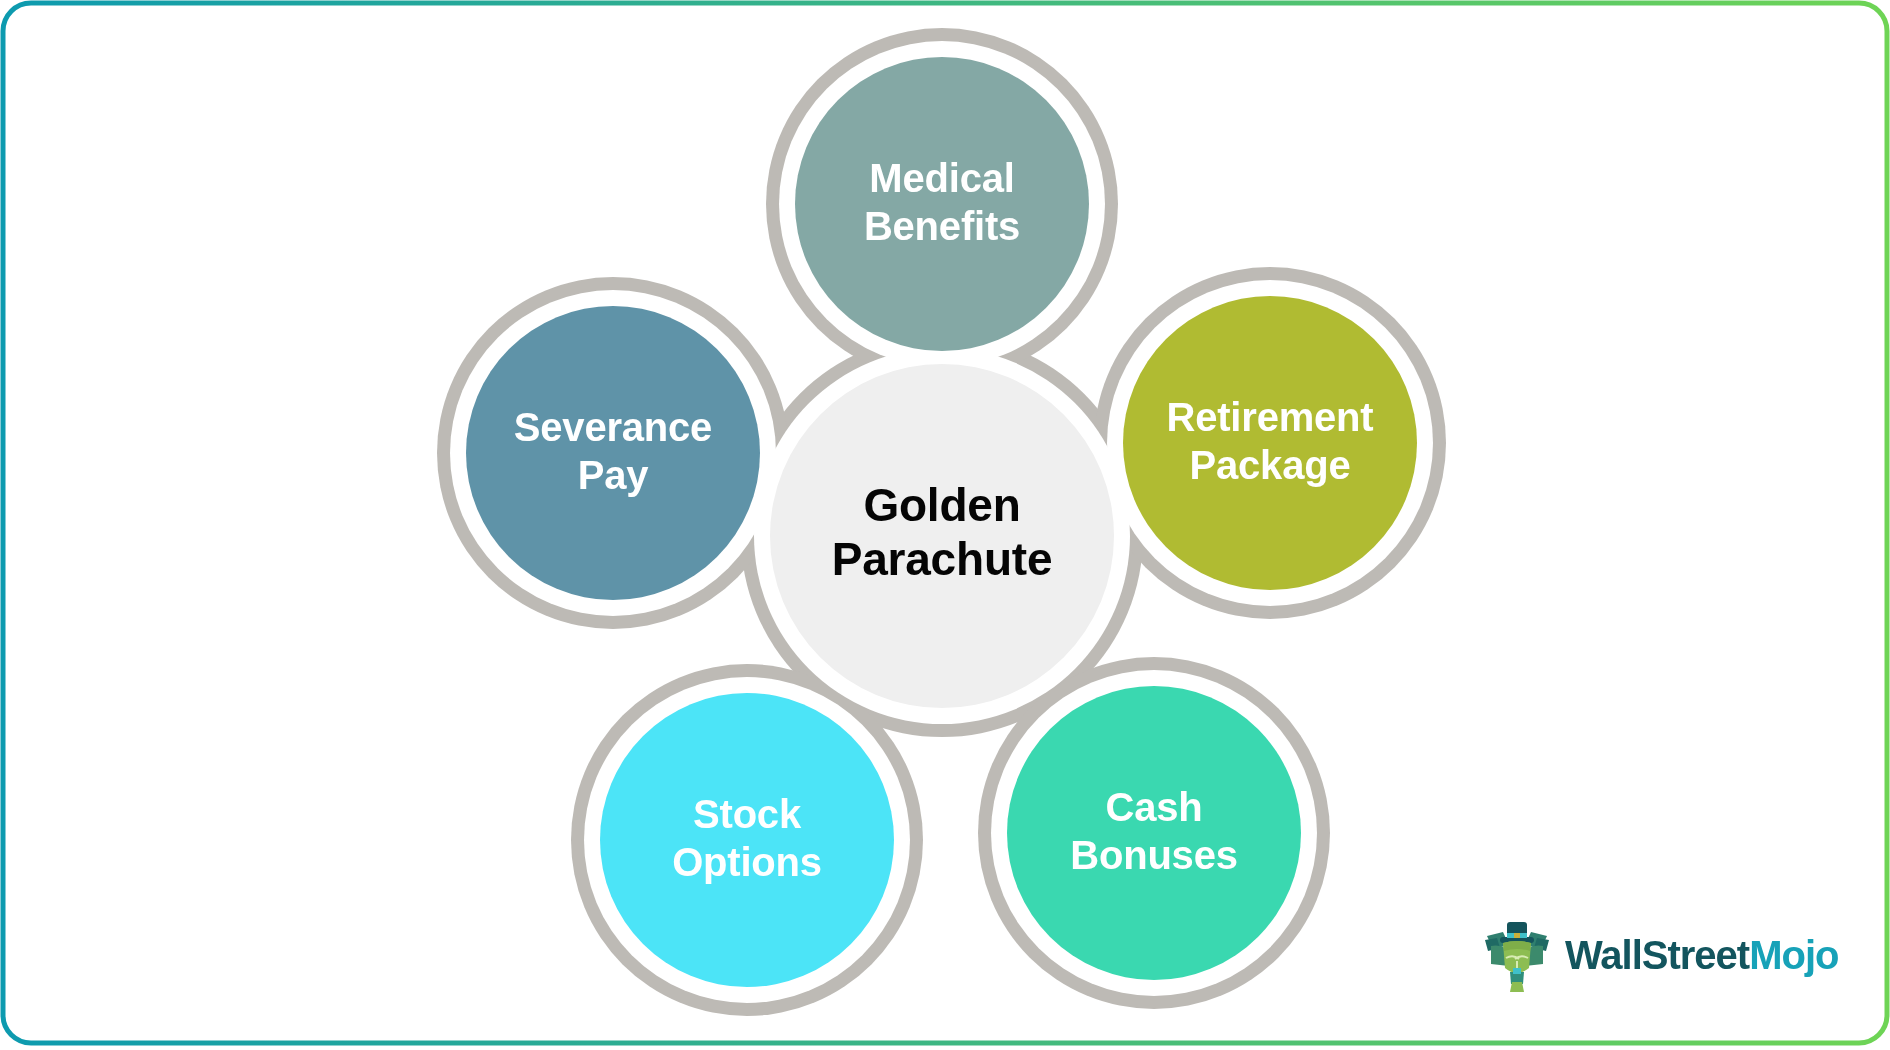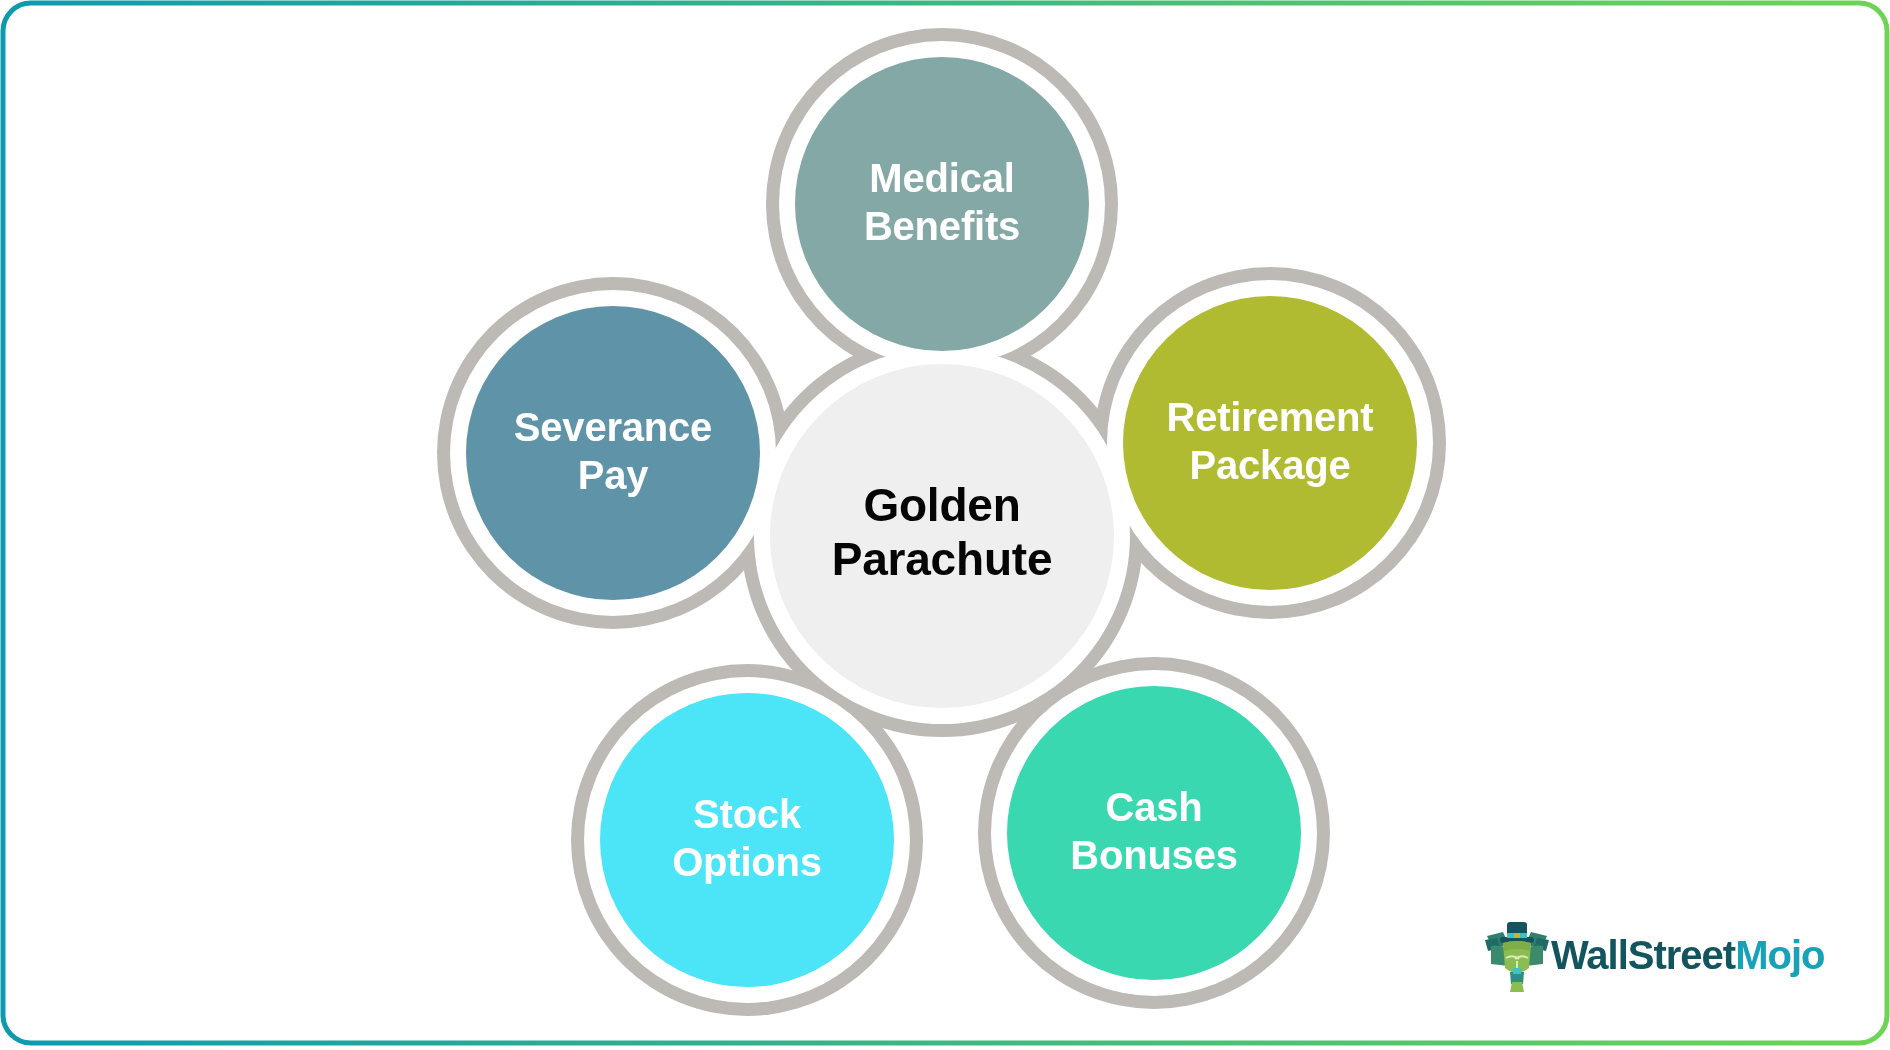--- a/index.html
+++ b/index.html
@@ -47,20 +47,21 @@
     fill: #050505;
     font-size: 46px;
   }
   
   #logo {
     position: absolute;
     left: 1483px;
     top: 918px;
     display: flex;
     align-items: center;
+    gap: 14px;
   }
   #logo .wordmark {
     font-family: "Liberation Sans", sans-serif;
     font-weight: bold;
     font-size: 40px;
     letter-spacing: -1px;
     white-space: nowrap;
     line-height: 1;
   }
   #logo .wm-a { color: #13555e; }

